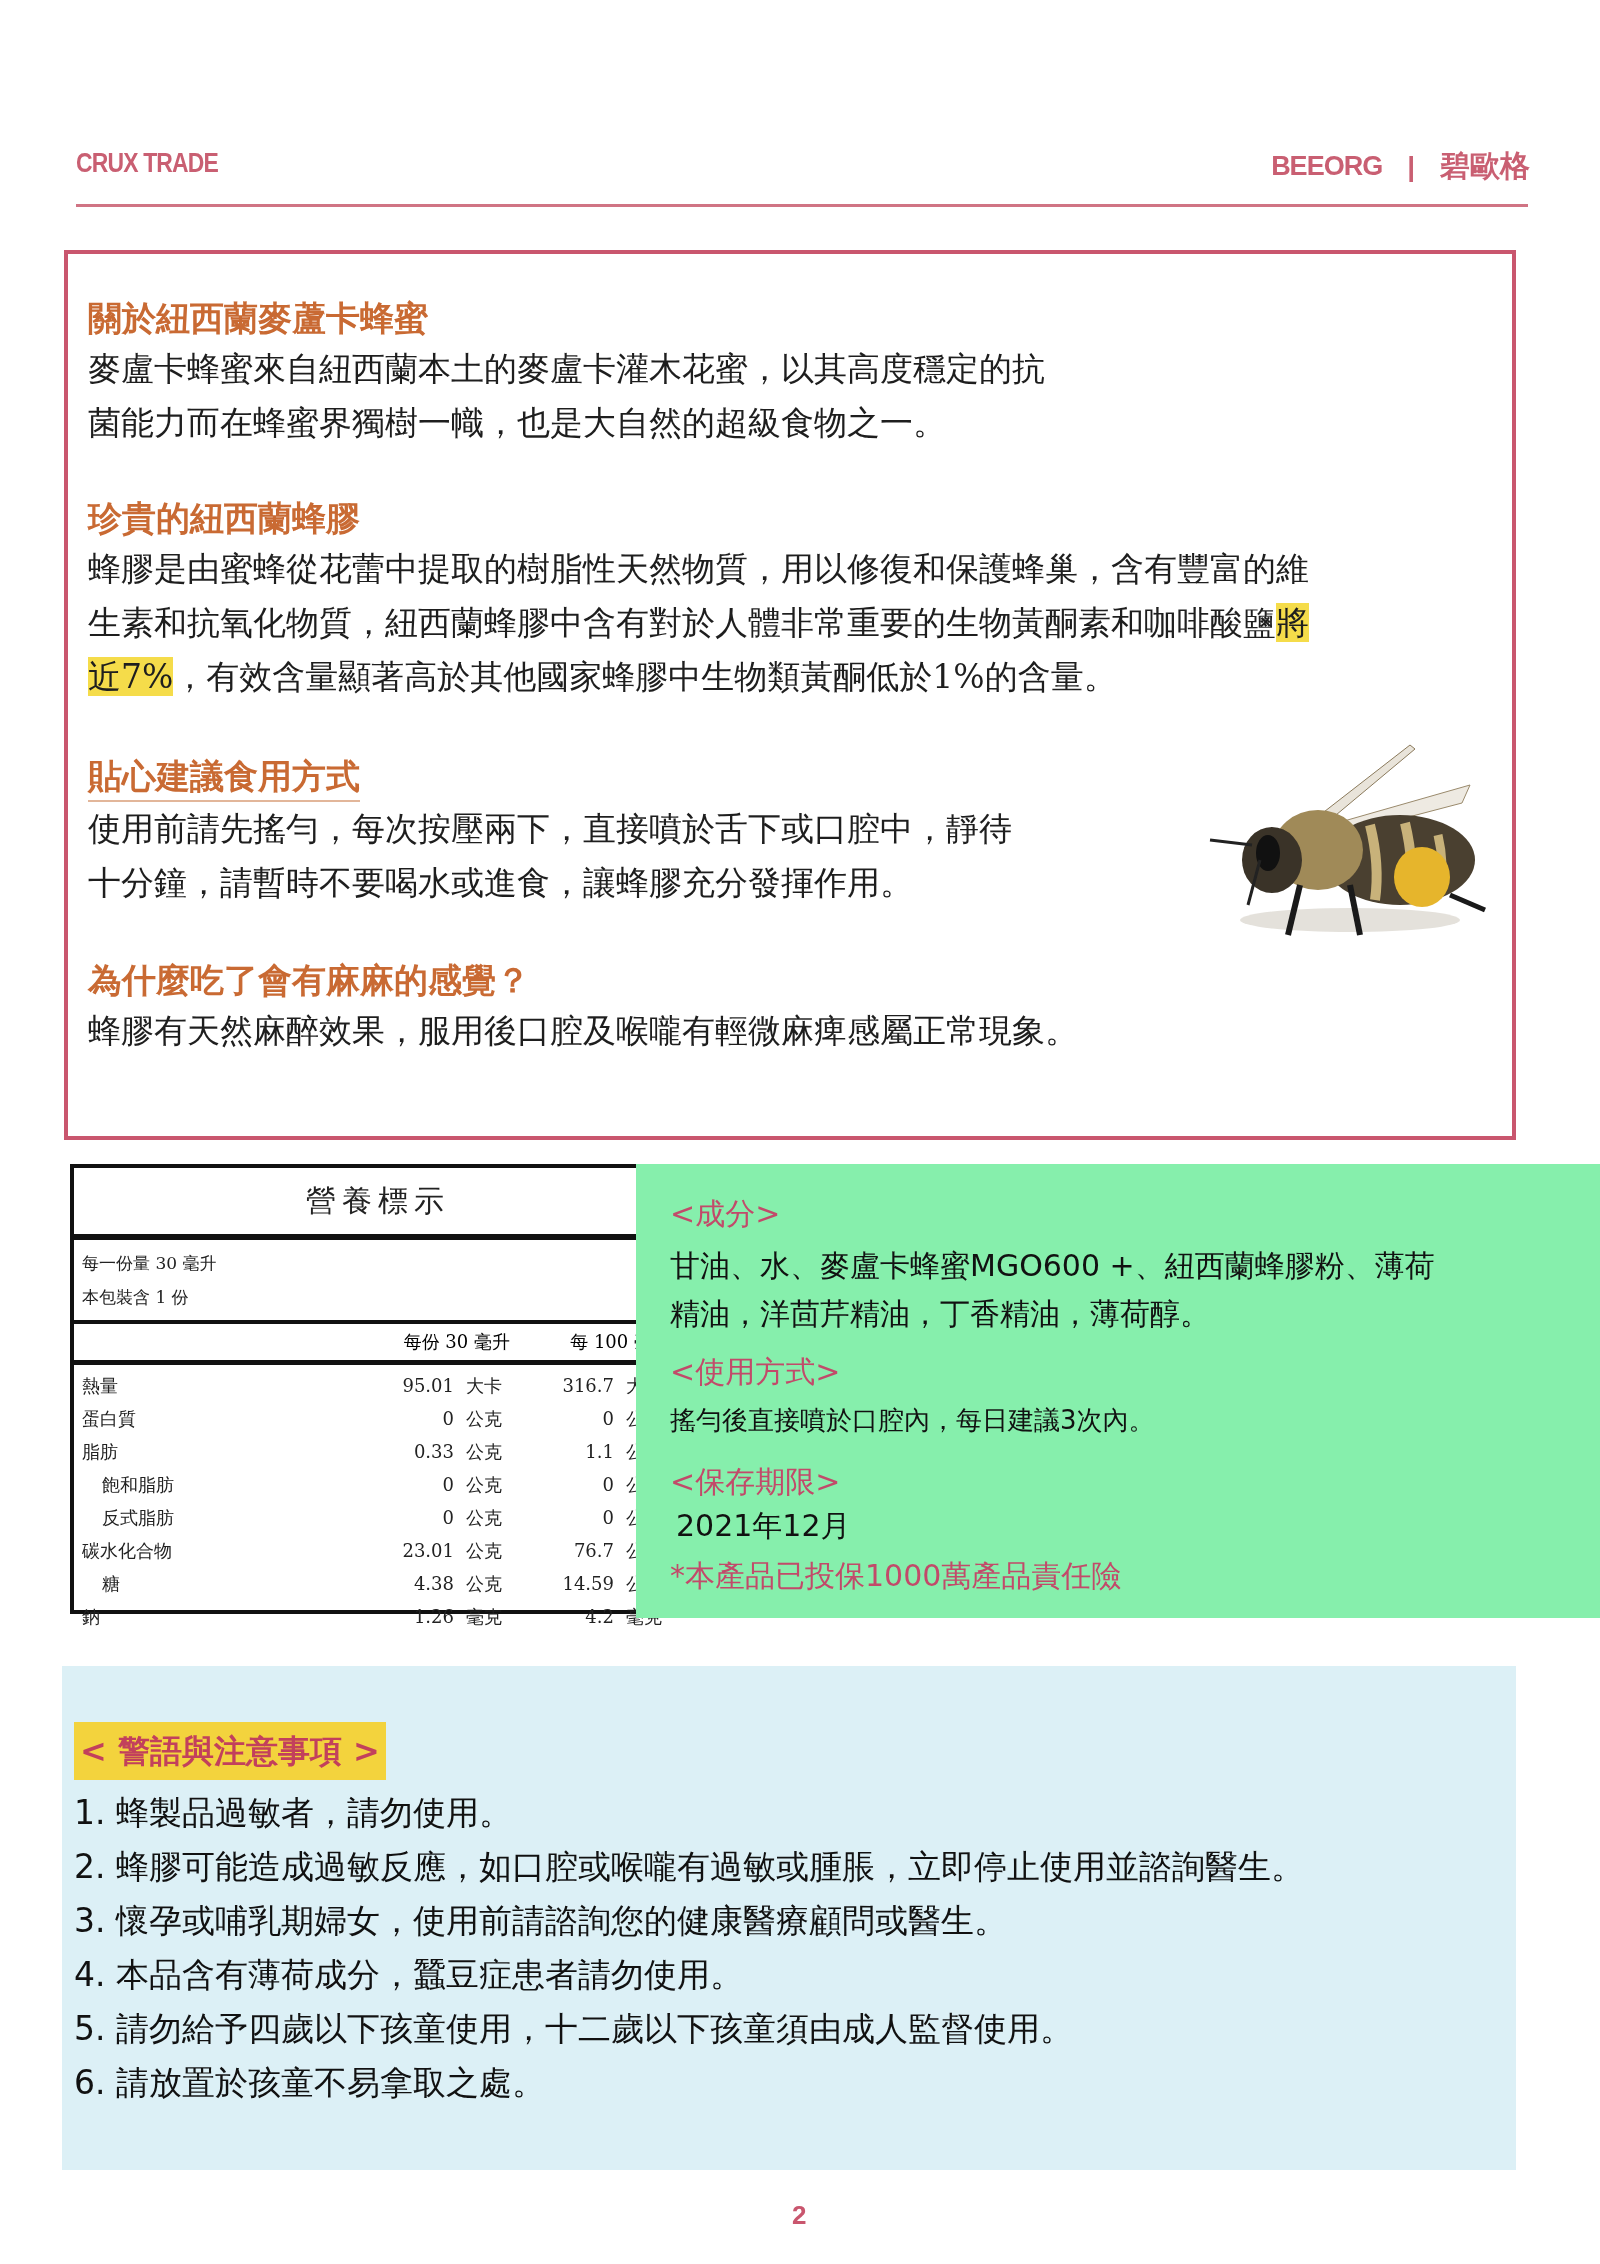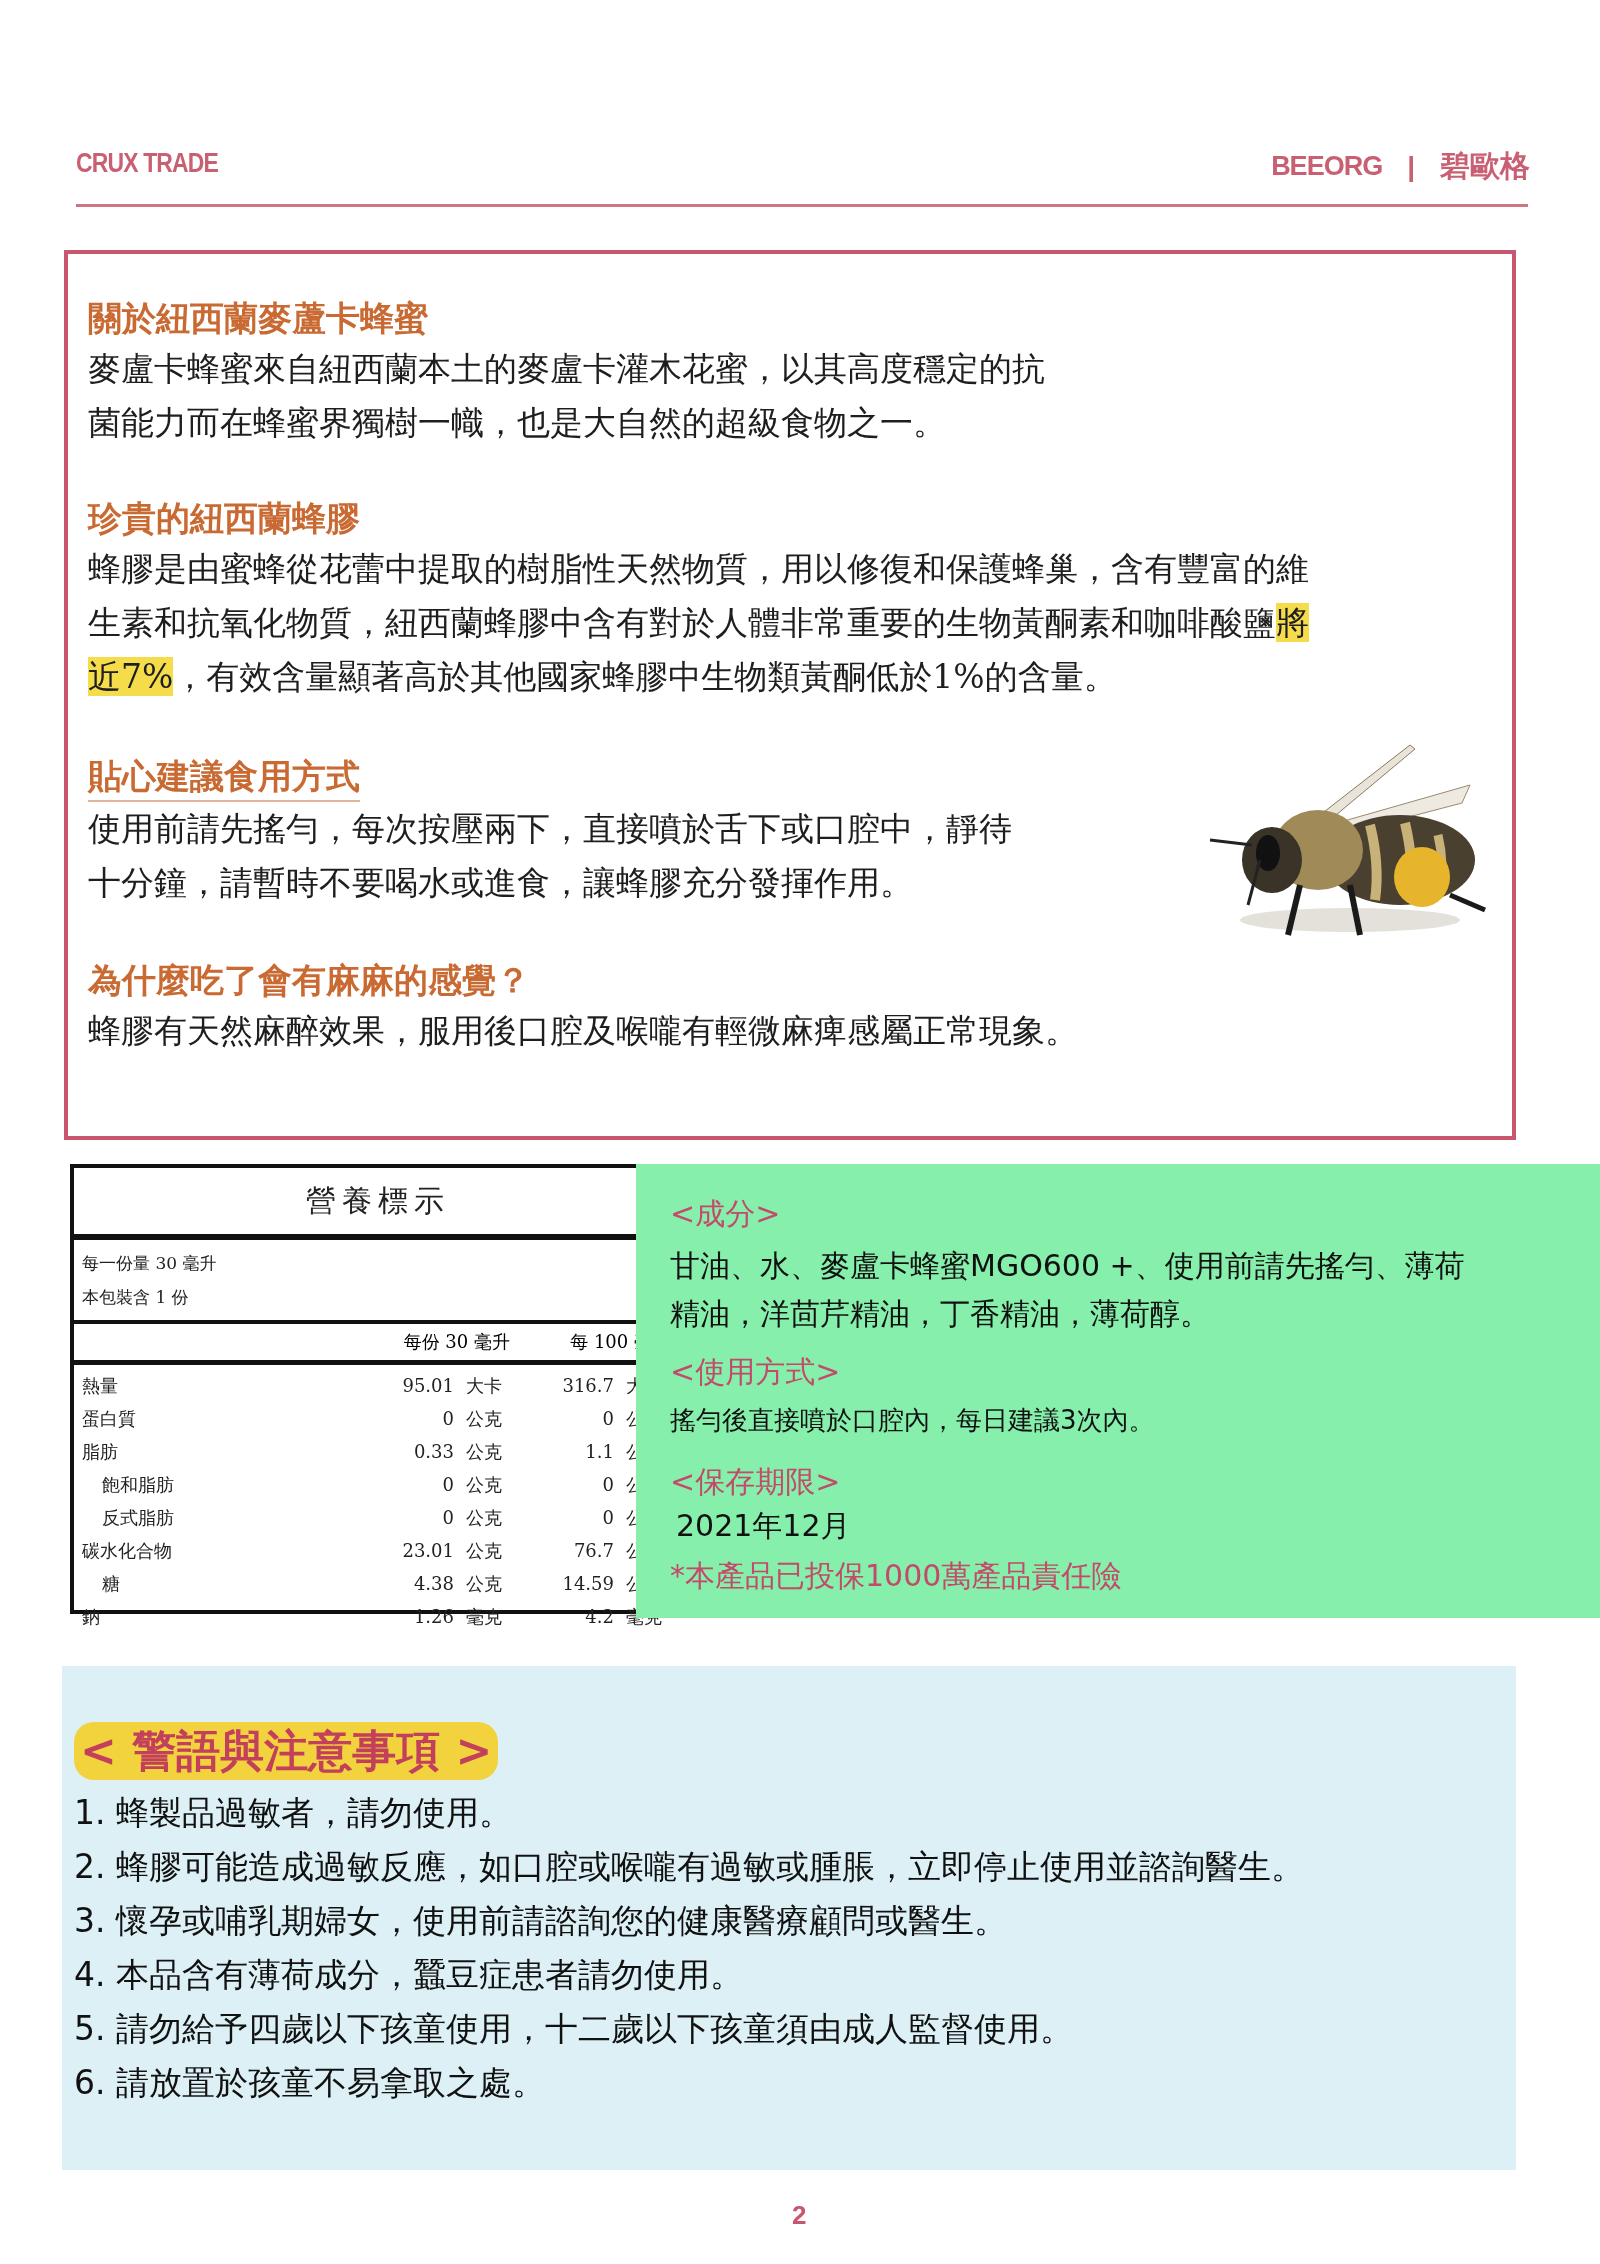--- a/index.html
+++ b/index.html
@@ -60,21 +60,21 @@
   .info .txt { position: absolute; left: 34px; font-size: 30px; color: #111; line-height: 48px; width: 840px; }
   .info .small { font-size: 26px; }
   .info .note { position: absolute; left: 34px; font-size: 30px; color: #c24a6a; }
   
   .warn {
     position: absolute; left: 62px; top: 1666px; width: 1454px; height: 504px; background: #dcf0f6;
     font-family: "DejaVu Sans", "Liberation Sans", sans-serif;
   }
   .warn .wtitle {
     position: absolute; left: 12px; top: 56px; background: #f3d33d; color: #c2405c; font-weight: bold;
-    font-size: 44px; padding: 4px 6px; line-height: 50px; border-radius: 20px;
+    font-size: 32px; padding: 4px 6px; line-height: 50px;
   }
   .warn ol { position: absolute; left: 12px; top: 120px; margin: 0; padding: 0; list-style: none; }
   .warn li { font-size: 33px; line-height: 54px; color: #111; }
   .pagenum {
     position: absolute; left: 792px; top: 2200px; font-family: "Liberation Sans", sans-serif; font-weight: bold;
     font-size: 26px; color: #c9566e;
   }
 </style>
 </head>
 <body>
@@ -198,21 +198,21 @@
         <span class="v">1.26</span>
         <span class="u">毫克</span>
         <span class="v">4.2</span>
         <span class="u">毫克</span>
       </div>
   </div>
 </div>
 
 <div class="info">
   <div class="lbl" style="top:30px;">&lt;成分&gt;</div>
-  <div class="txt" style="top:78px;">甘油、水、麥盧卡蜂蜜MGO600 +、使用前請先搖勻、薄荷</div>
+  <div class="txt" style="top:78px;">甘油、水、麥盧卡蜂蜜MGO600 +、紐西蘭蜂膠粉、薄荷</div>
   <div class="txt" style="top:126px;">精油，洋茴芹精油，丁香精油，薄荷醇。</div>
   <div class="lbl" style="top:188px;">&lt;使用方式&gt;</div>
   <div class="txt small" style="top:232px;">搖勻後直接噴於口腔內，每日建議3次內。</div>
   <div class="lbl" style="top:298px;">&lt;保存期限&gt;</div>
   <div class="txt" style="top:338px; left:40px;">2021年12月</div>
   <div class="note" style="top:392px;">*本產品已投保1000萬產品責任險</div>
 </div>
 
 <div class="warn">
   <div class="wtitle">&lt; 警語與注意事項 &gt;</div>

